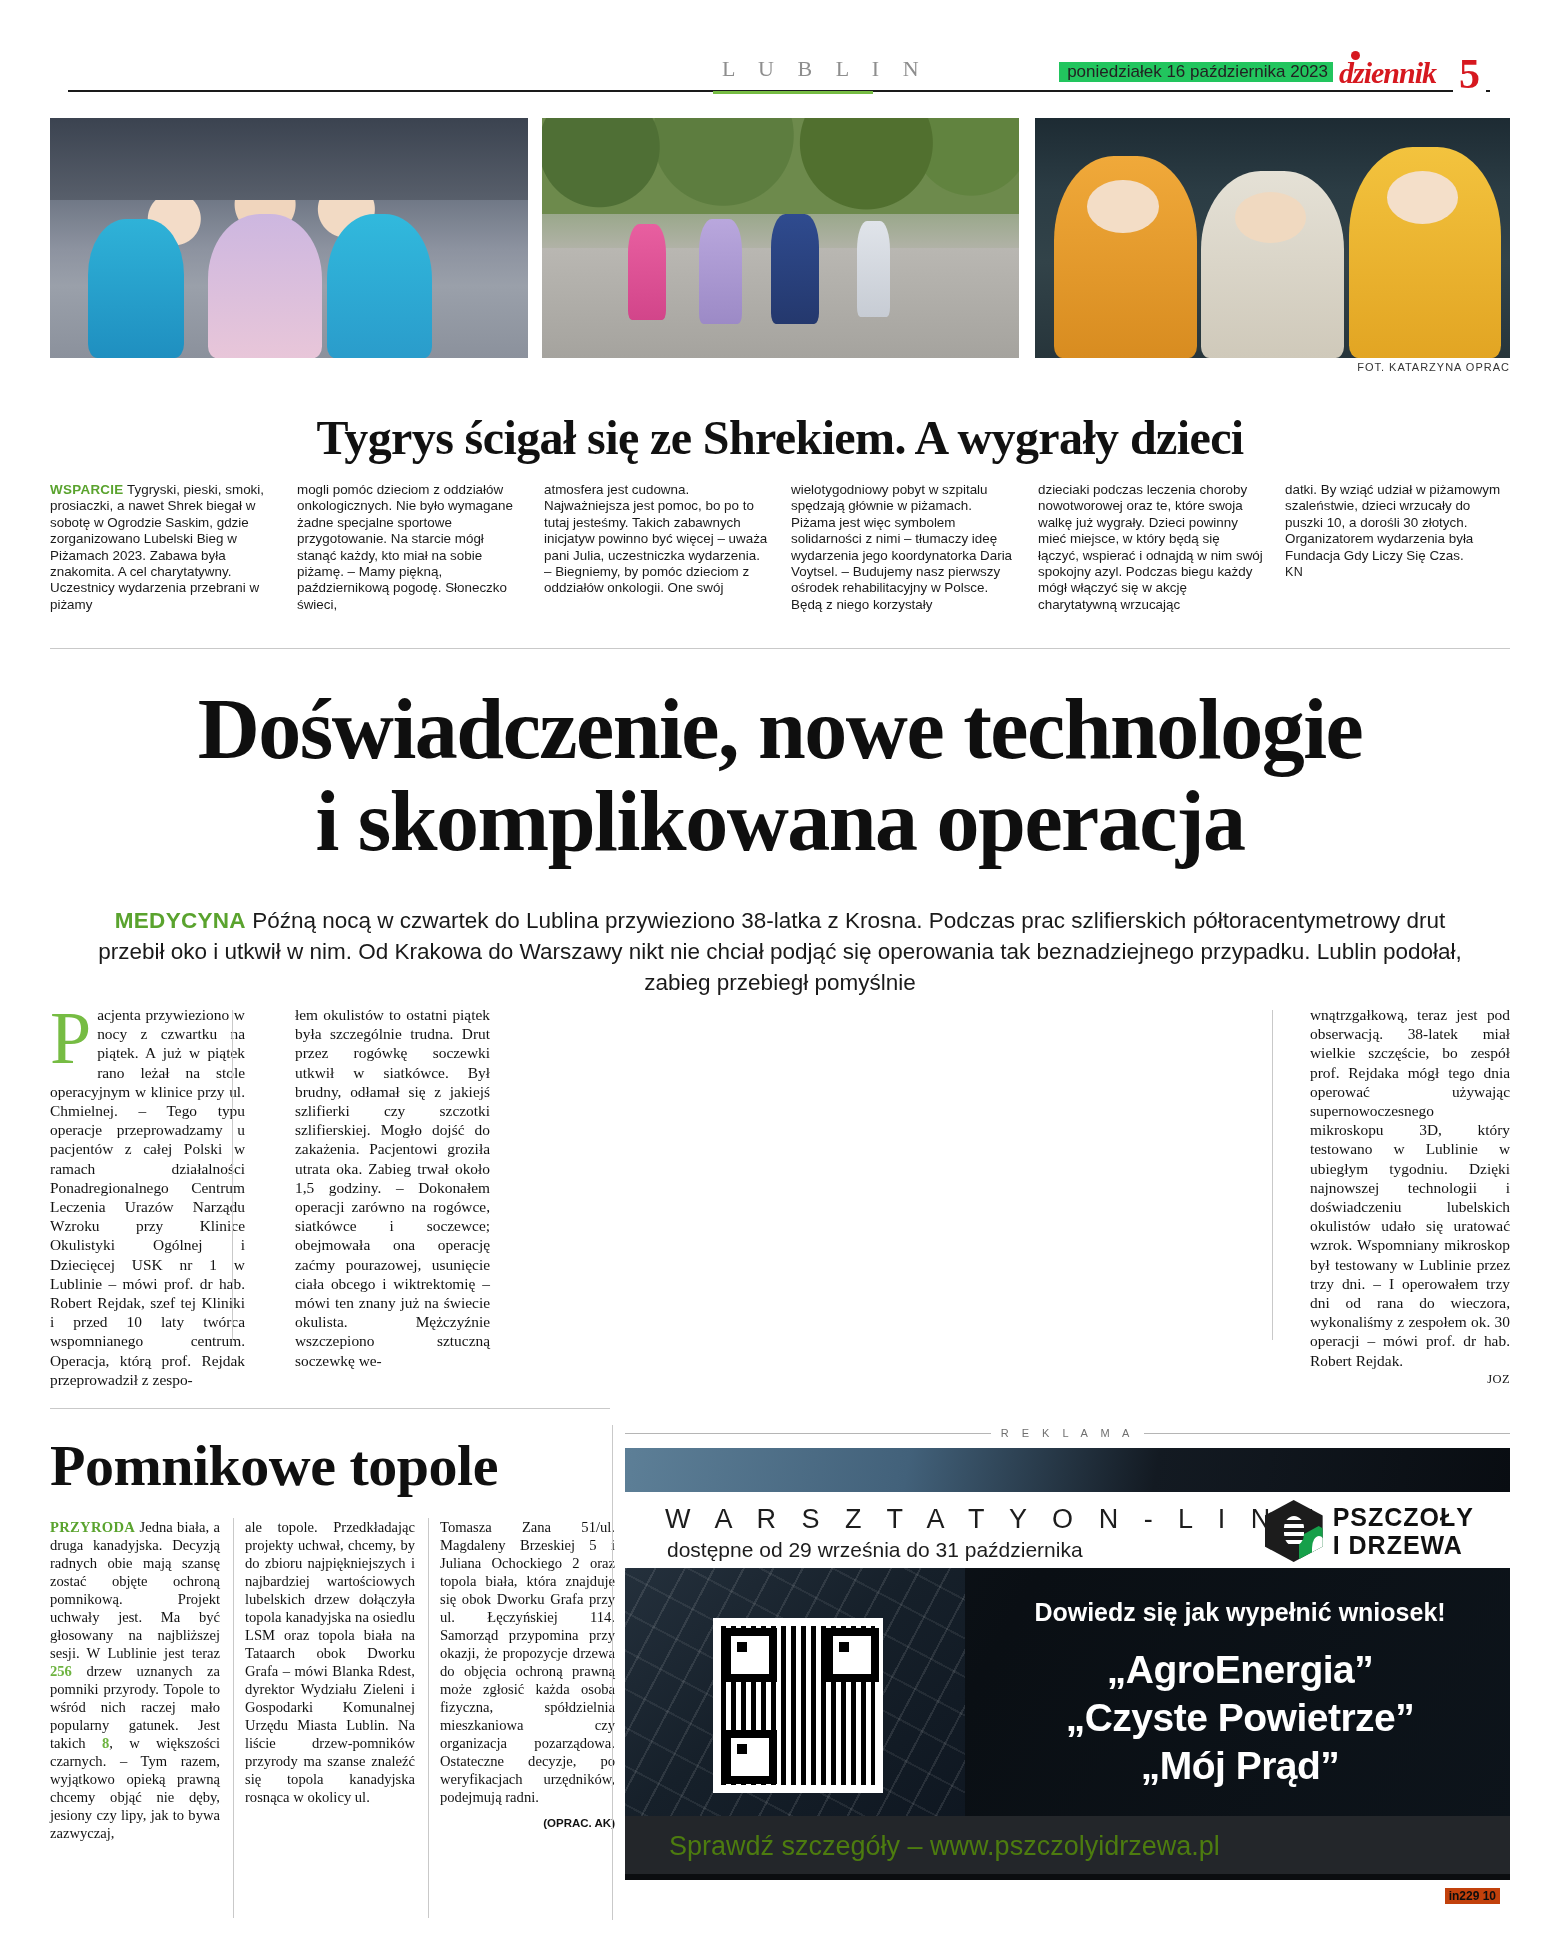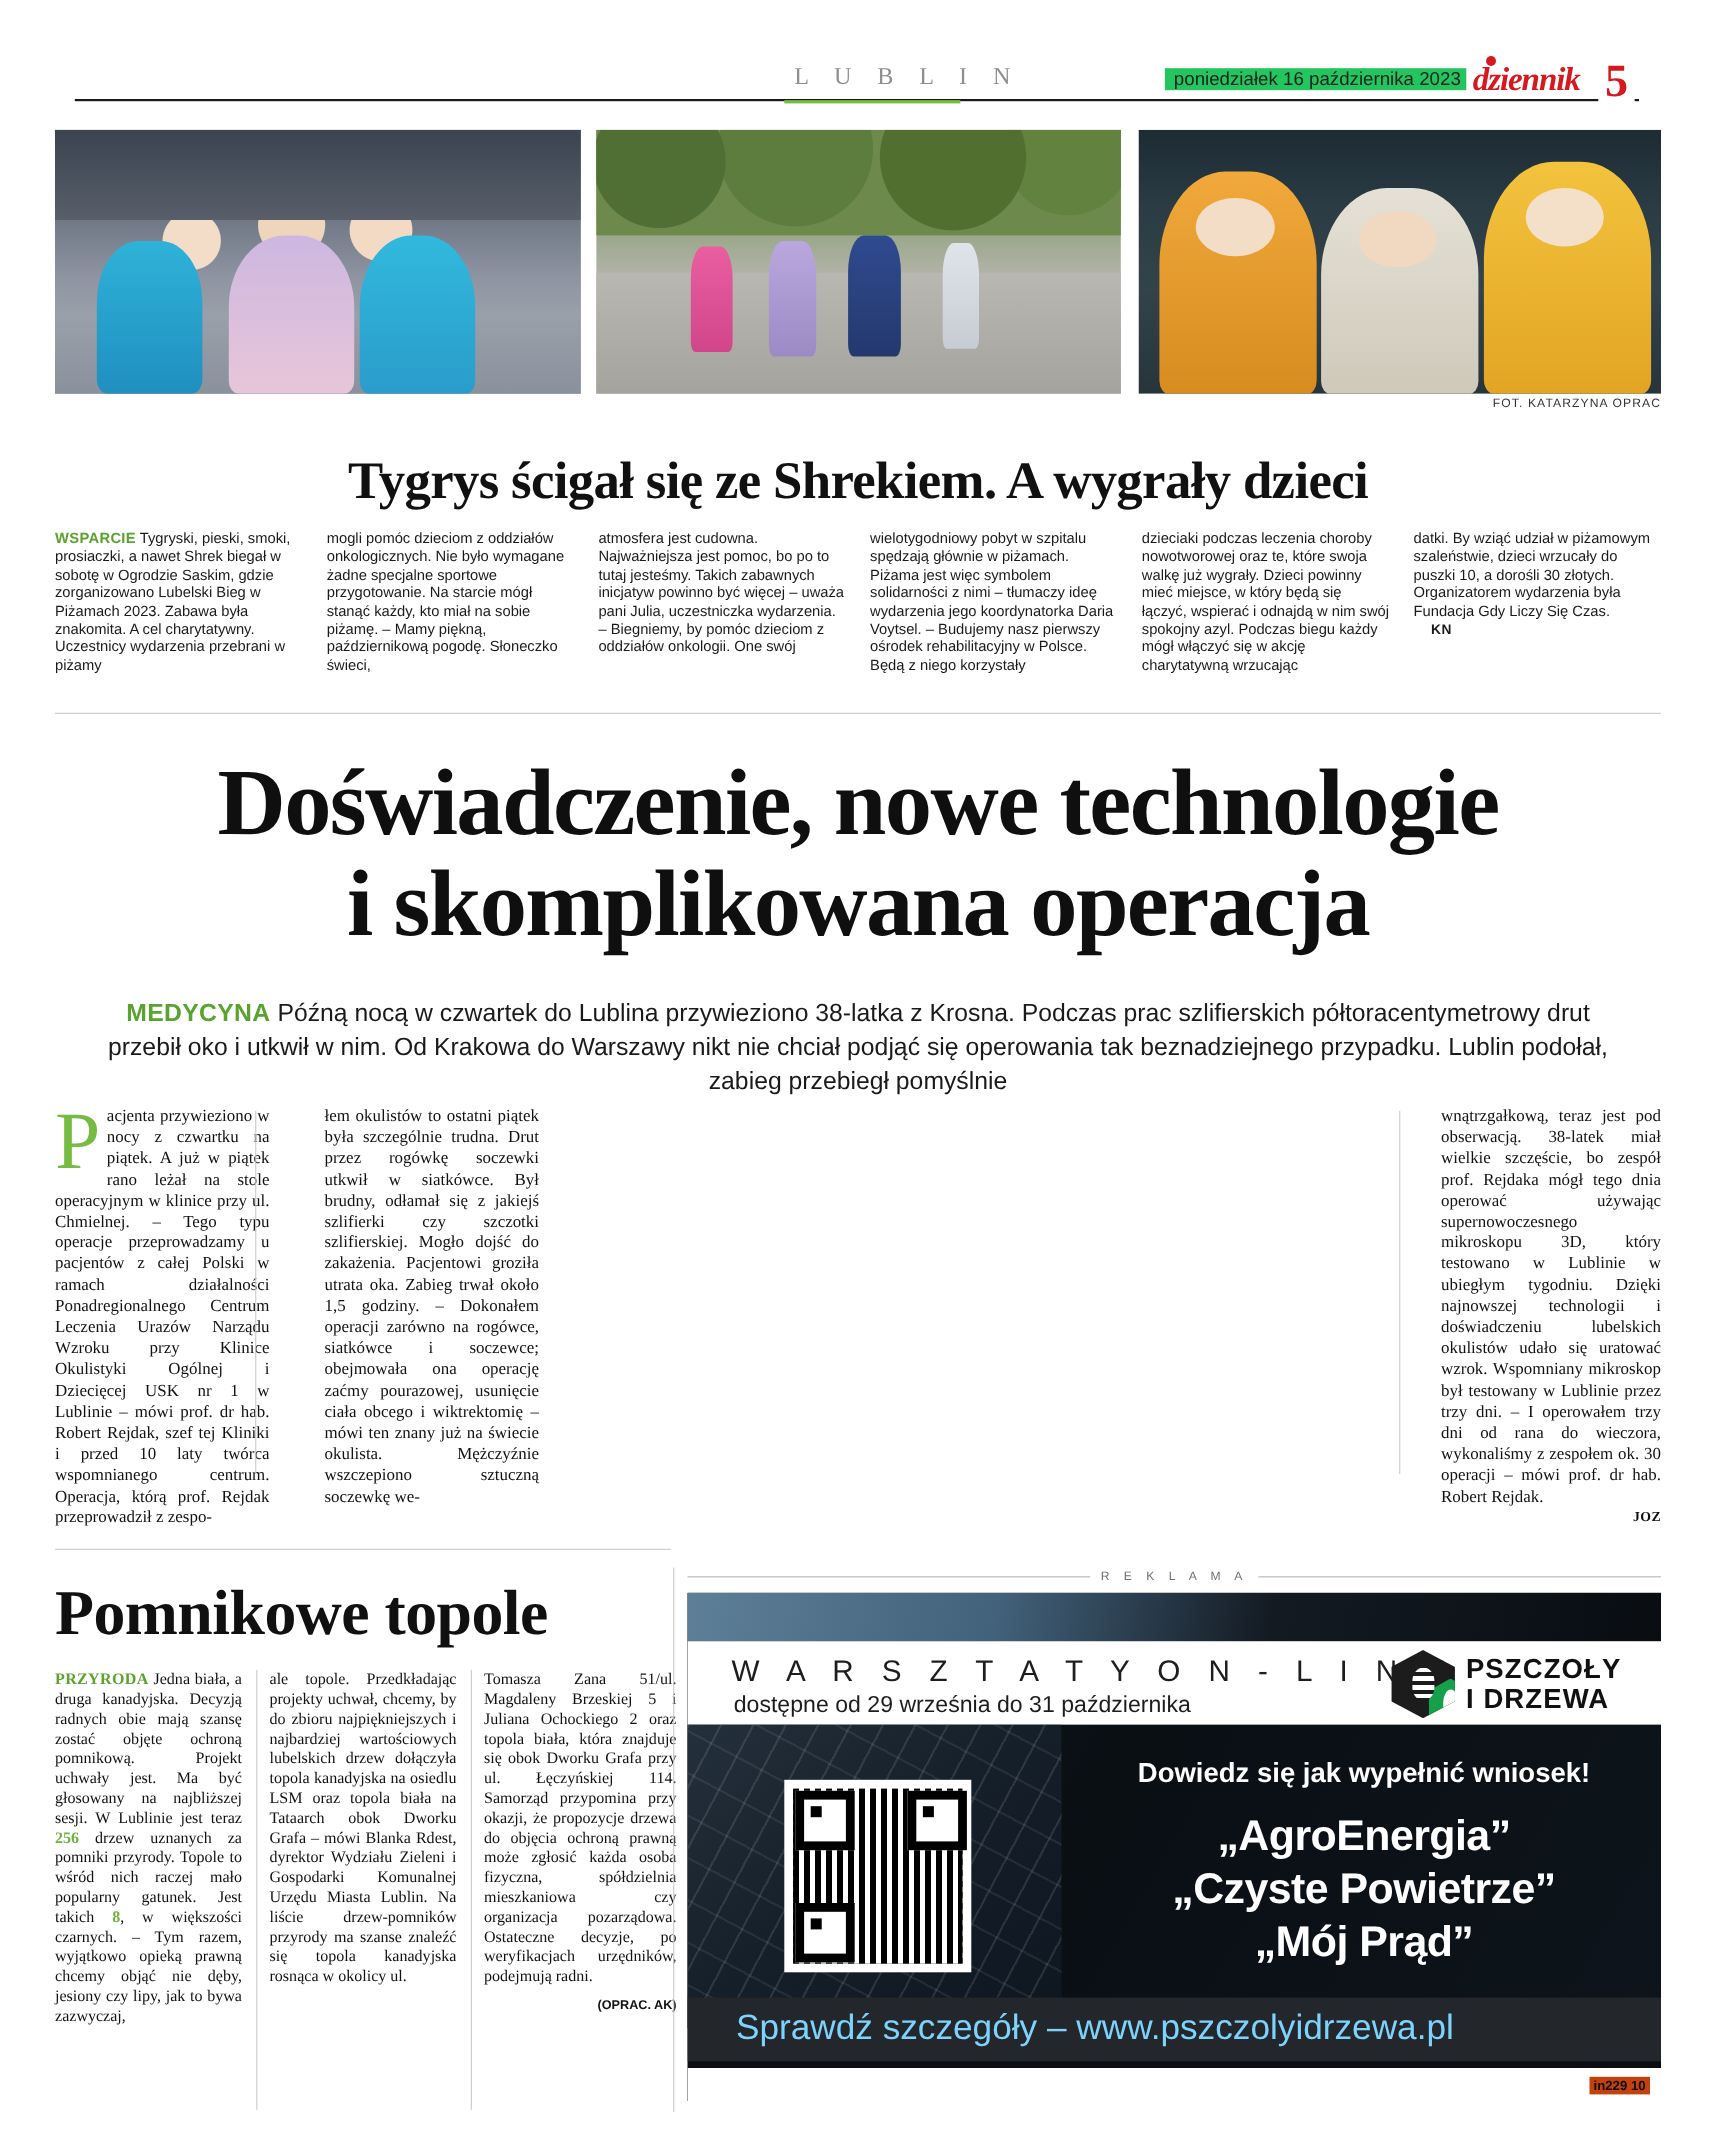--- a/index.html
+++ b/index.html
@@ -112,21 +112,21 @@
     font-family:"Liberation Serif", serif;
     font-weight:bold;font-size:48px;text-align:center;color:#111;
     letter-spacing:-0.6px;
   }
   .a1-cols{
     position:absolute;left:50px;top:482px;width:1460px;height:160px;
     display:flex;gap:22px;
   }
   .a1-col{width:270px;font-size:13.4px;line-height:16.4px;color:#1a1a1a;}
   .kicker{color:#5aa32e;font-weight:bold;letter-spacing:.3px;}
-  .sig{font-weight:bold;font-size:12.5px;letter-spacing:.4px;margin-left:16px;}
+  .sig{font-weight:normal;font-size:12.5px;letter-spacing:.4px;}
   .rule-thin{position:absolute;left:50px;width:1460px;height:1px;background:#c9c9c9;}
 
   
   .a2-head{
     position:absolute;left:50px;top:655px;width:1460px;
     font-family:"Liberation Serif", serif;
     font-weight:bold;font-size:86px;line-height:92px;text-align:center;color:#0f0f0f;
     letter-spacing:-1.5px;
     margin-top:28px;
   }
@@ -210,21 +210,21 @@
     background-blend-mode:difference;}
   .qr-eye{position:absolute;width:38px;height:38px;border:8px solid #000;background:#fff;}
   .qe1{left:98px;top:180px;} .qe2{left:200px;top:180px;} .qe3{left:98px;top:282px;}
   .qr-eye:after{content:"";position:absolute;left:6px;top:6px;width:10px;height:10px;background:#000;}
 
   .ad-h1{position:absolute;left:360px;top:150px;width:510px;text-align:center;
     color:#fff;font-weight:bold;font-size:25px;}
   .ad-b1{position:absolute;left:360px;top:198px;width:510px;text-align:center;
     color:#fff;font-weight:bold;font-size:39px;line-height:48px;letter-spacing:-.5px;}
   .ad-bottom{position:absolute;left:0;bottom:36px;width:100%;height:58px;background:#23262a;}
-  .ad-url{position:absolute;left:44px;bottom:48px;color:#7dd3fc;font-size:32px;}
+  .ad-url{position:absolute;left:44px;bottom:48px;color:#4d7c0f;font-size:27px;}
   .ad-code{position:absolute;right:10px;bottom:6px;color:#0d0d0d;font-weight:bold;font-size:12px;background:#c2410c;padding:1px 4px;}
   .ad-codewrap{position:absolute;right:0;bottom:0;width:100%;height:30px;background:#fff;}
 
   .vrule{position:absolute;background:#c9c9c9;width:1px;}
 </style>
 </head>
 <body>
 
 <div class="page">
 

